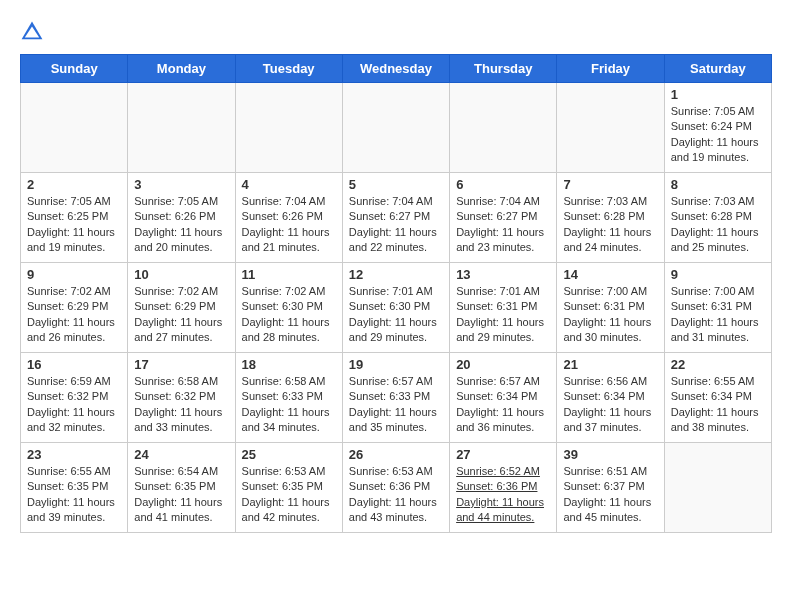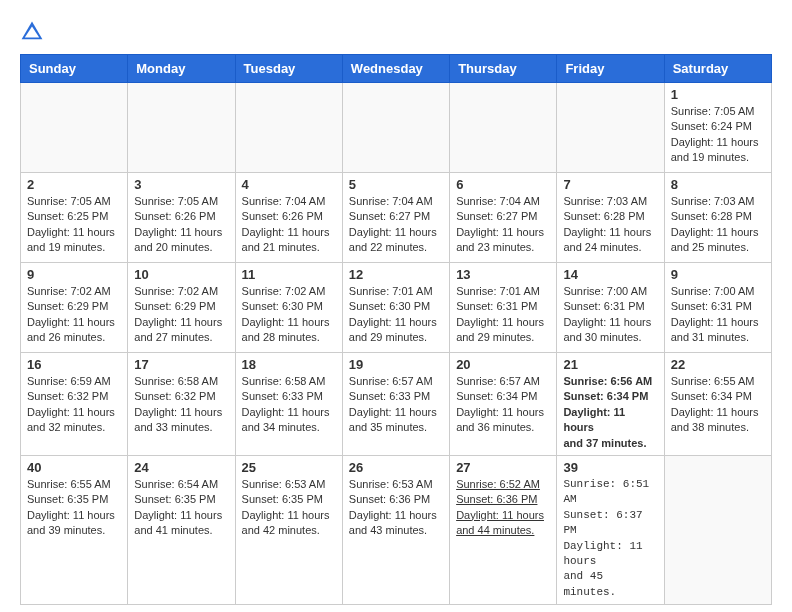--- a/index.html
+++ b/index.html
@@ -48,21 +48,21 @@
       color: #555;
     }
     .calendar {
       width: 100%;
       border-collapse: collapse;
       border: 1px solid #ccc;
     }
     .calendar th {
       background-color: #2a6dd9;
       color: white;
-      text-align: left;
+      text-align: center;
       padding: 6px 8px;
       font-size: 13px;
       border: 1px solid #1a5cc9;
     }
     .calendar td {
       vertical-align: top;
       border: 1px solid #ccc;
       padding: 4px 6px;
       width: calc(100%/7);
       height: 90px;
@@ -265,36 +265,36 @@
         </td>
         <td>
           <div class="day-number">20</div>
           <div class="day-info" style="white-space: pre-line;">Sunrise: 6:57 AM
 Sunset: 6:34 PM
 Daylight: 11 hours
 and 36 minutes.</div>
         </td>
         <td>
           <div class="day-number">21</div>
-          <div class="day-info" style="white-space: pre-line; font-weight: bold;">Sunrise: 6:56 AM
+          <div class="day-info" style="white-space: pre-line;">Sunrise: 6:56 AM
 Sunset: 6:34 PM
 Daylight: 11 hours
 and 37 minutes.</div>
         </td>
         <td>
           <div class="day-number">22</div>
           <div class="day-info" style="white-space: pre-line;">Sunrise: 6:55 AM
 Sunset: 6:34 PM
 Daylight: 11 hours
 and 38 minutes.</div>
         </td>
       </tr>
       <tr>
         <td>
-          <div class="day-number">40</div>
+          <div class="day-number">23</div>
           <div class="day-info" style="white-space: pre-line;">Sunrise: 6:55 AM
 Sunset: 6:35 PM
 Daylight: 11 hours
 and 39 minutes.</div>
         </td>
         <td>
           <div class="day-number">24</div>
           <div class="day-info" style="white-space: pre-line;">Sunrise: 6:54 AM
 Sunset: 6:35 PM
 Daylight: 11 hours
@@ -316,21 +316,21 @@
         </td>
         <td>
           <div class="day-number">27</div>
           <div class="day-info" style="white-space: pre-line; text-decoration: underline;">Sunrise: 6:52 AM
 Sunset: 6:36 PM
 Daylight: 11 hours
 and 44 minutes.</div>
         </td>
         <td>
           <div class="day-number">39</div>
-          <div class="day-info" style="white-space: pre-line; font-family: Liberation Mono, monospace;">Sunrise: 6:51 AM
+          <div class="day-info" style="white-space: pre-line;">Sunrise: 6:51 AM
 Sunset: 6:37 PM
 Daylight: 11 hours
 and 45 minutes.</div>
         </td>
         <td class="empty"></td>
       </tr>
     </tbody>
 </table>
 
 </body></html>

